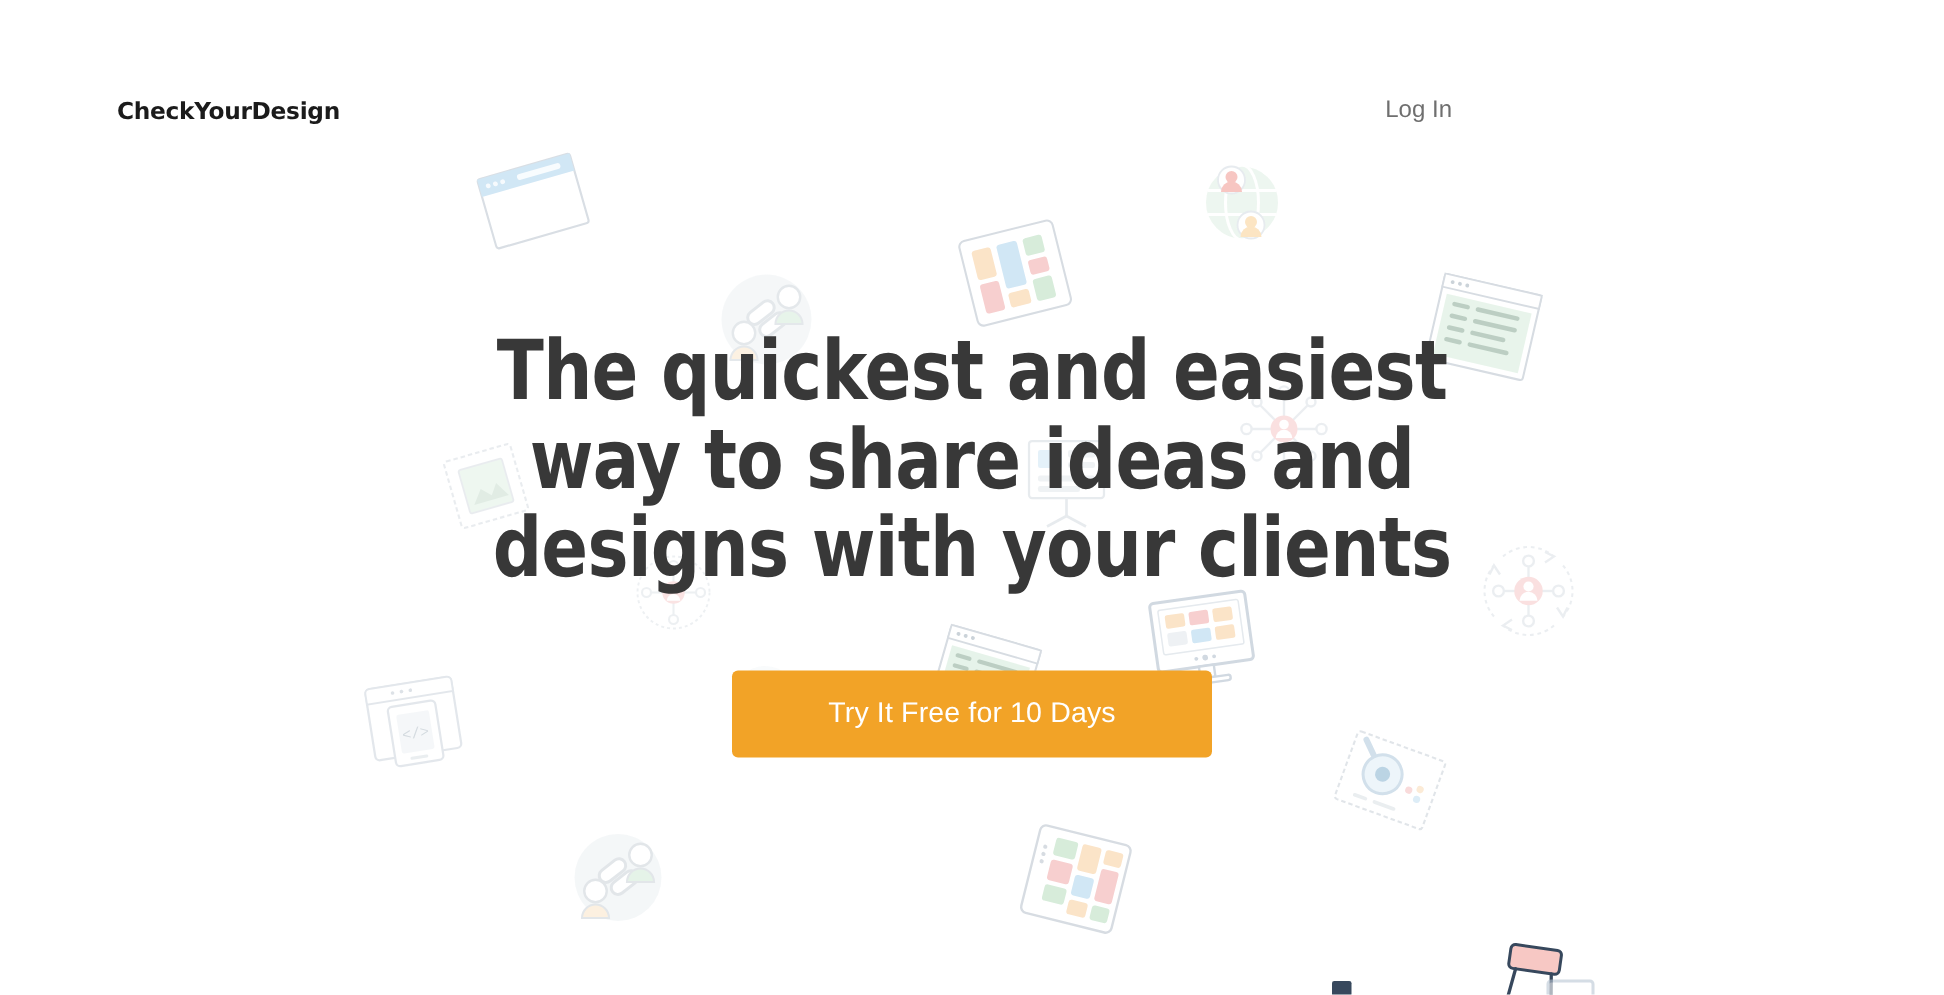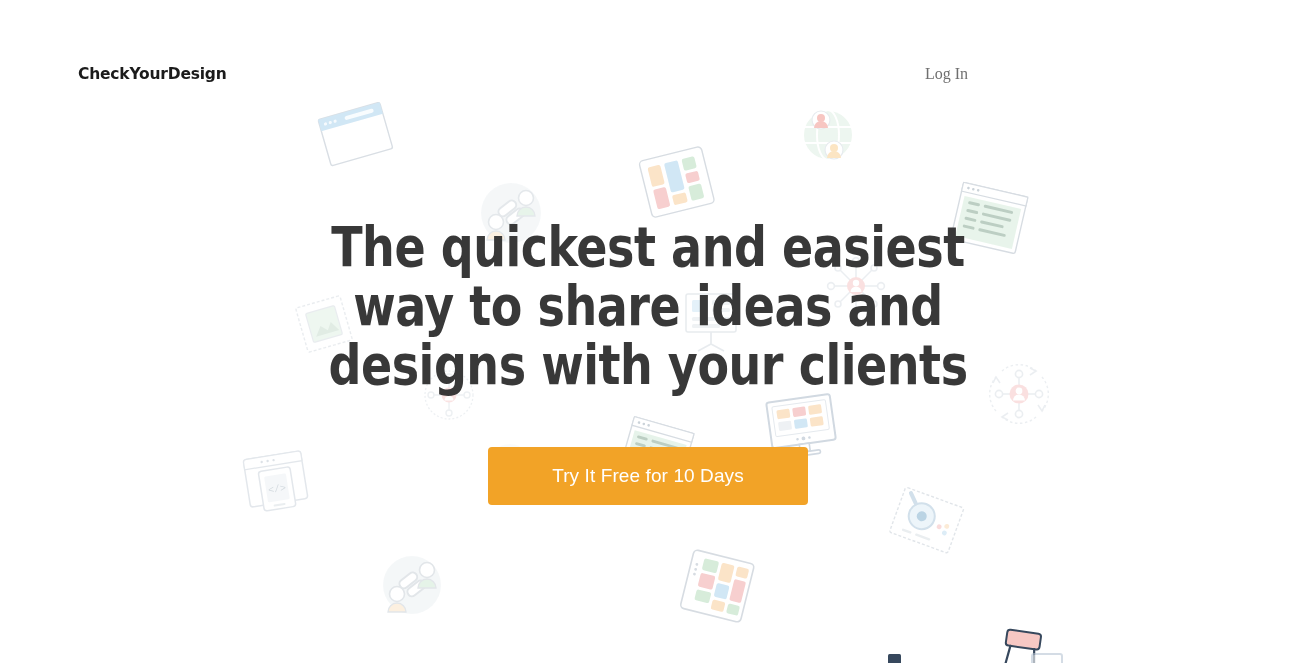--- a/index.html
+++ b/index.html
@@ -32,21 +32,21 @@
   }
   .brand-logo {
     font-family: "DejaVu Sans", sans-serif;
     font-size: 15.5px;
     font-weight: bold;
     letter-spacing: -0.2px;
     color: #1b1b1b;
     white-space: nowrap;
   }
   .login-link {
-    font-family: Liberation Serif, serif;
+    font-family: Liberation Sans, sans-serif;
     font-size: 16px;
     font-weight: 400;
     color: #6f6f6f;
     text-decoration: none;
     white-space: nowrap;
     cursor: pointer;
     text-align: center;
   }
 
   

